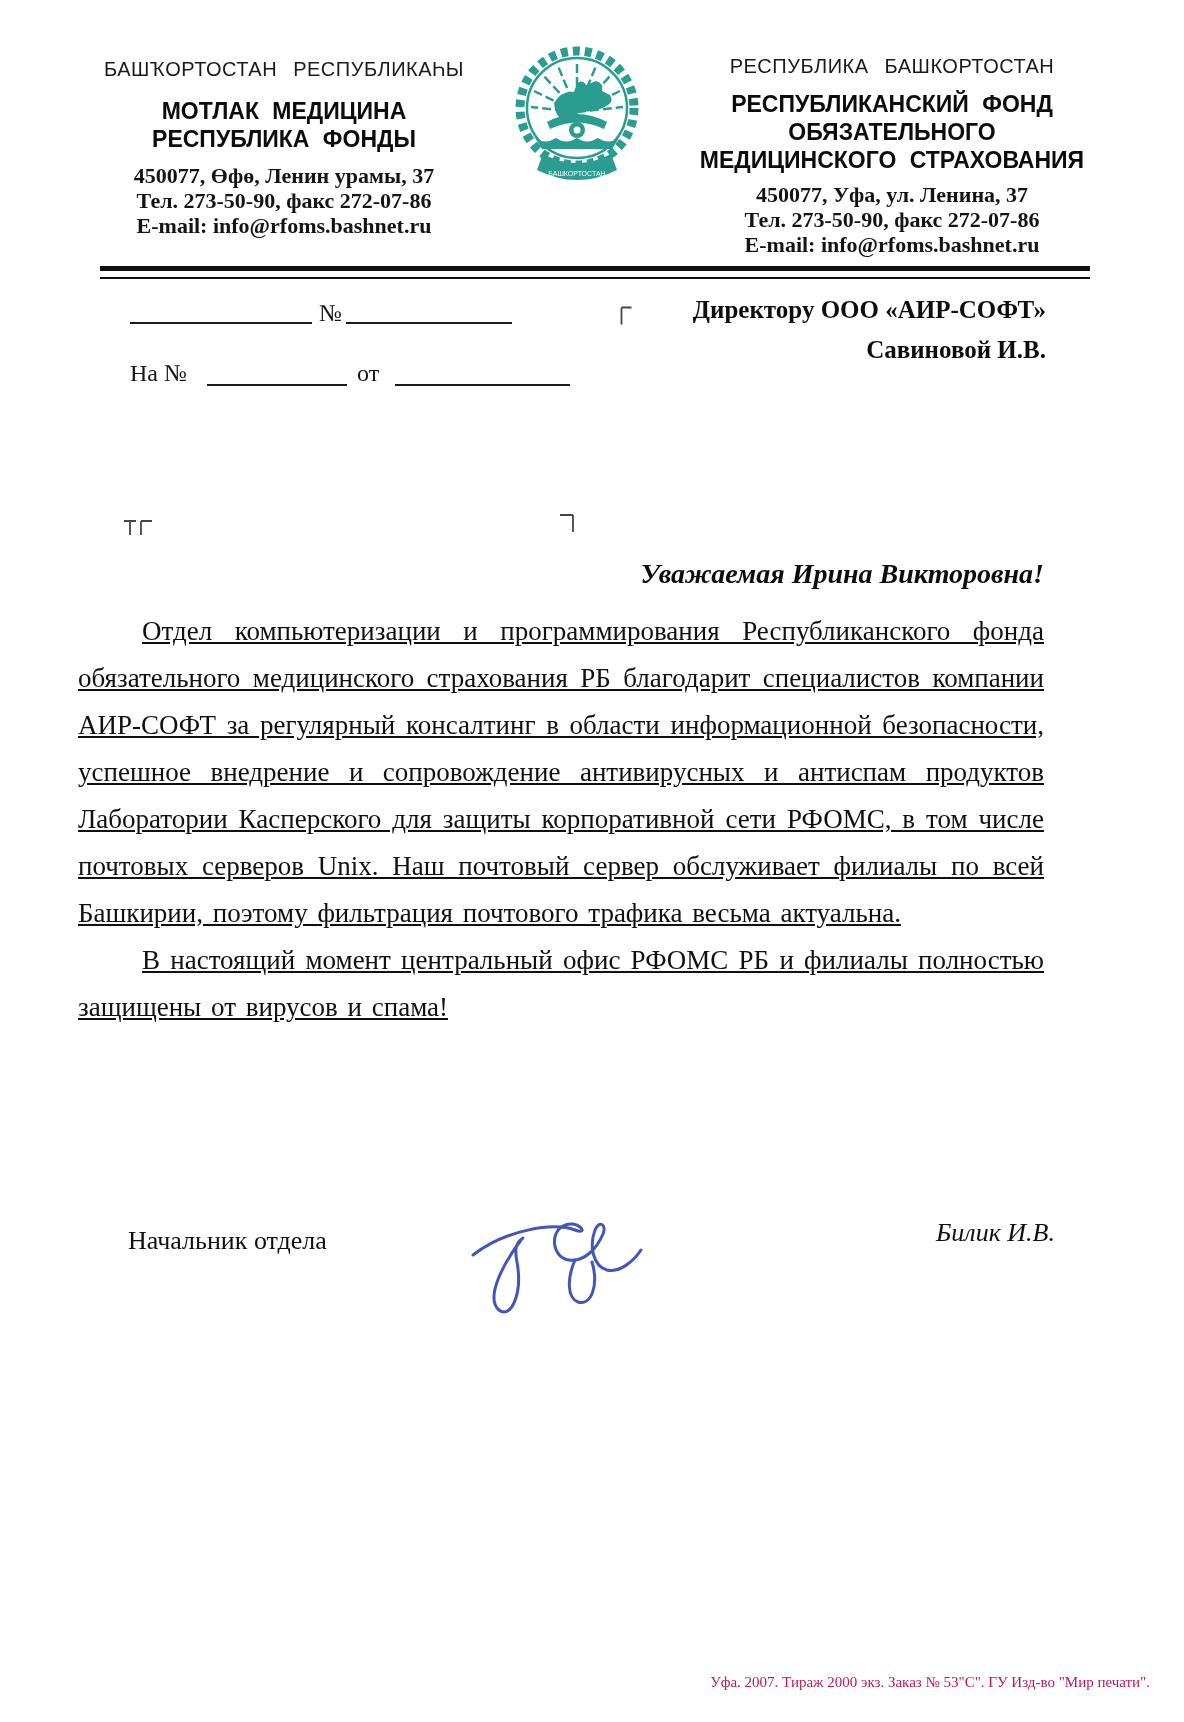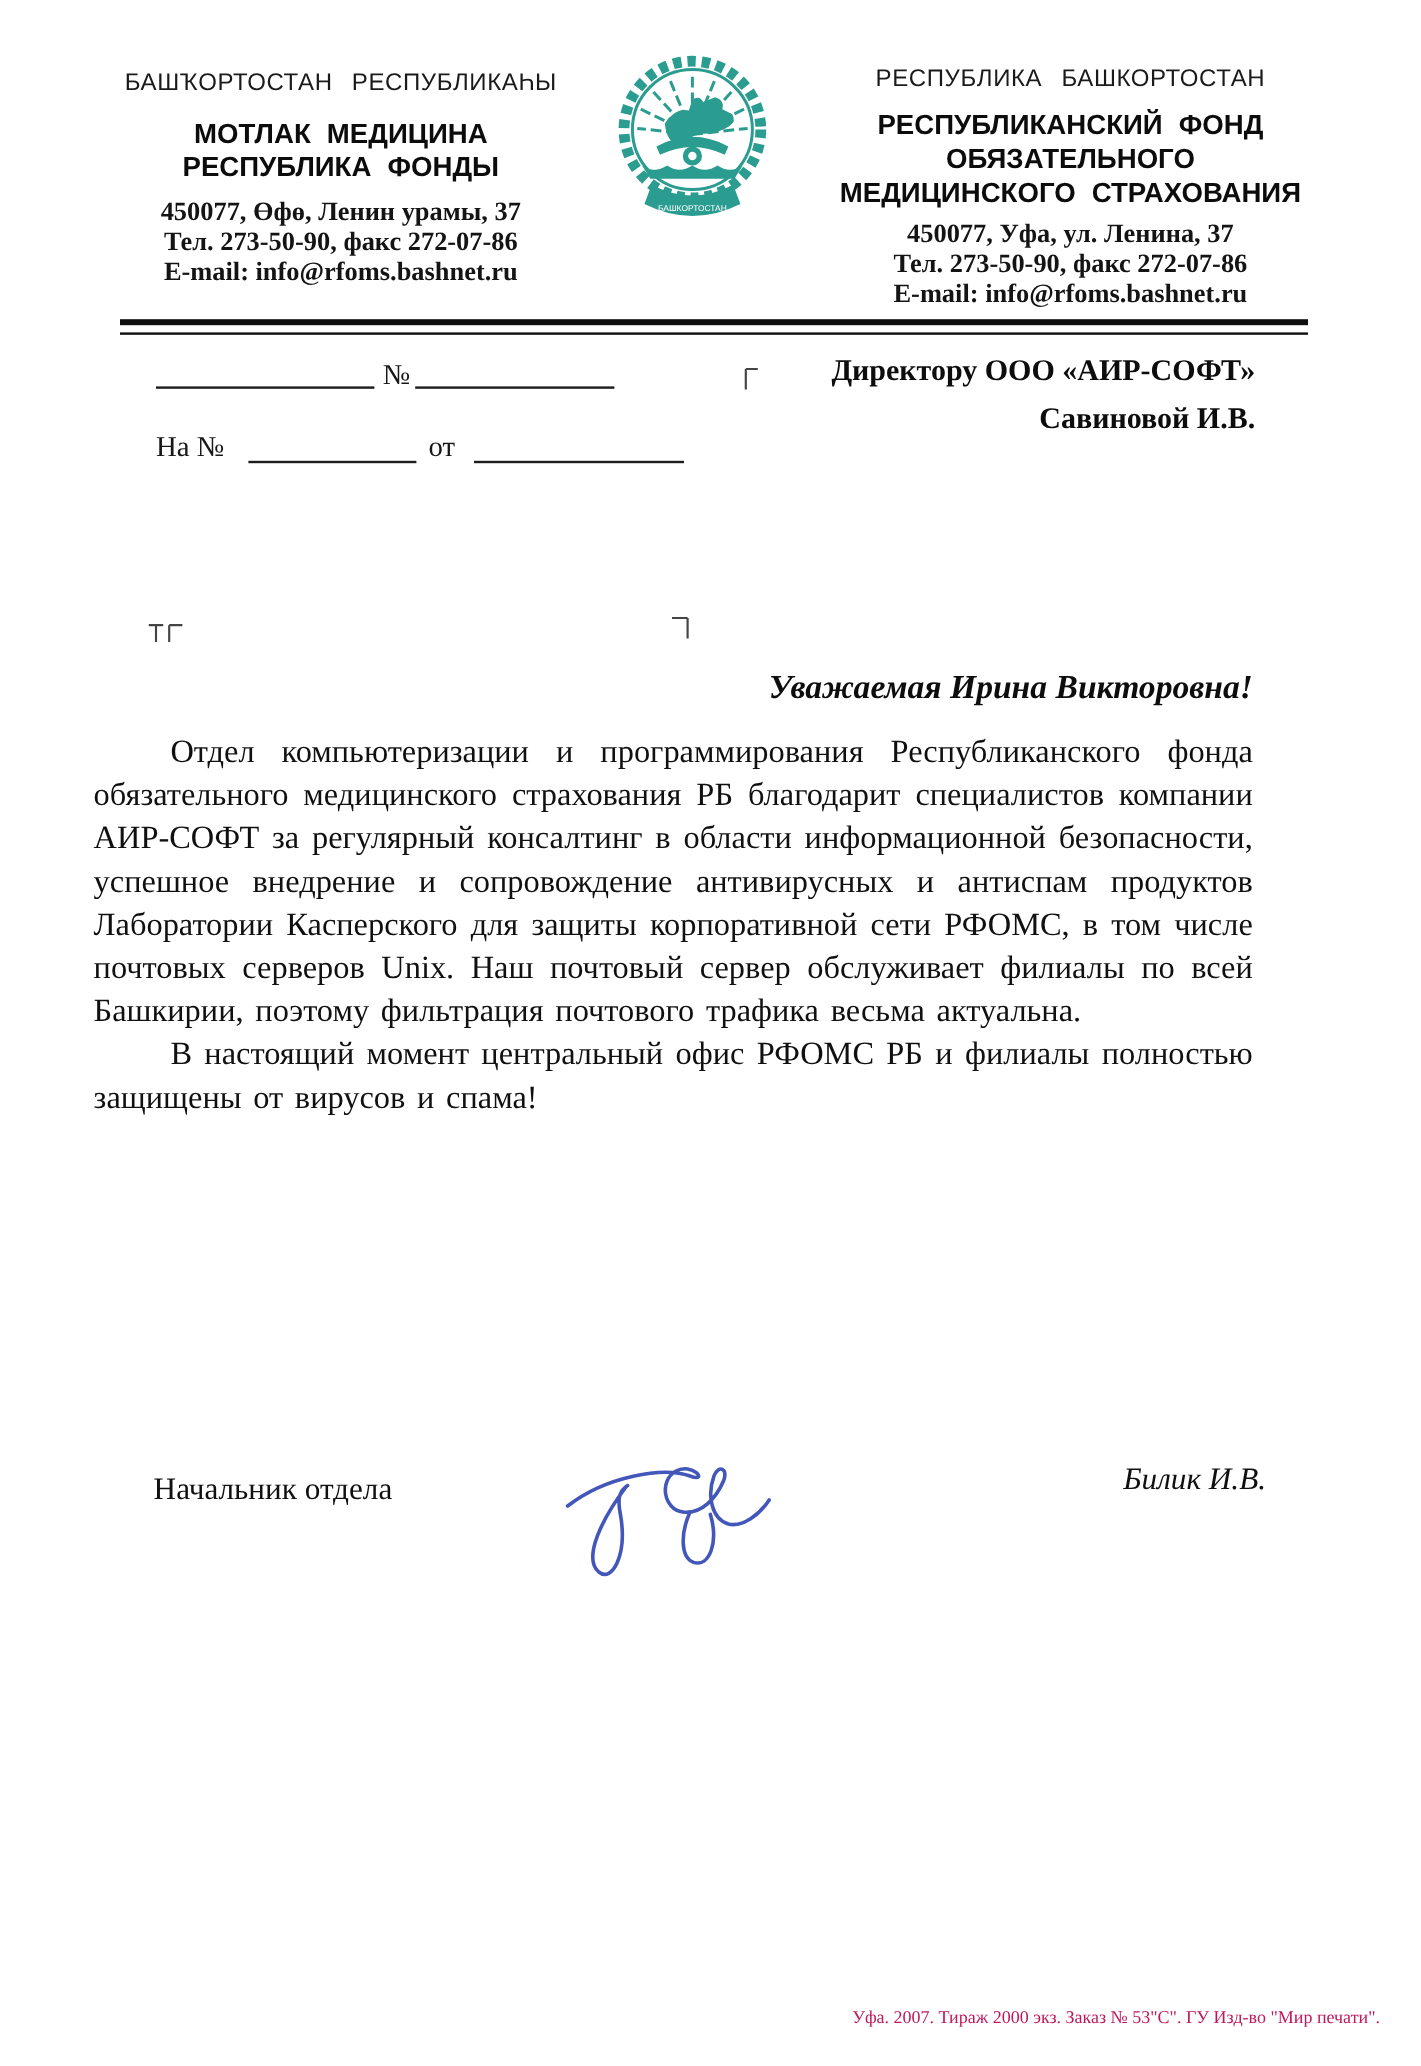--- a/index.html
+++ b/index.html
@@ -16,21 +16,21 @@
 
   .rule-thick { height:0; border-top:5px solid #0f0f0f; }
   .rule-thin  { height:0; border-top:2px solid #0f0f0f; }
 
   .uline { border-bottom:2px solid #1c1c1c; height:2px; }
   .ref-label { font-size:24px; color:#171717; }
 
   .addressee { text-align:right; line-height:40px; font-weight:700; font-size:25px; color:#0d0d0d; }
   .salutation { font-size:28px; font-weight:700; font-style:italic; text-align:right; color:#0d0d0d; }
 
-  .body-par { font-size:27px; line-height:36px; text-align:justify; text-indent:64px; margin:0; word-spacing:3px; color:#101010; }
+  .body-par { font-size:27px; line-height:47px; text-align:justify; text-indent:64px; margin:0; word-spacing:3px; color:#101010;text-decoration:underline; }
 
   .sig-label { font-size:26px; color:#101010;margin-left:48px; }
   .footer-imprint { font-size:15px; color:#be185d; text-align:right; }
 </style>
 </head>
 <body>
 
 <div class="page">
 
   <div class="abs center" style="left:100px; top:58px; width:368px;">

